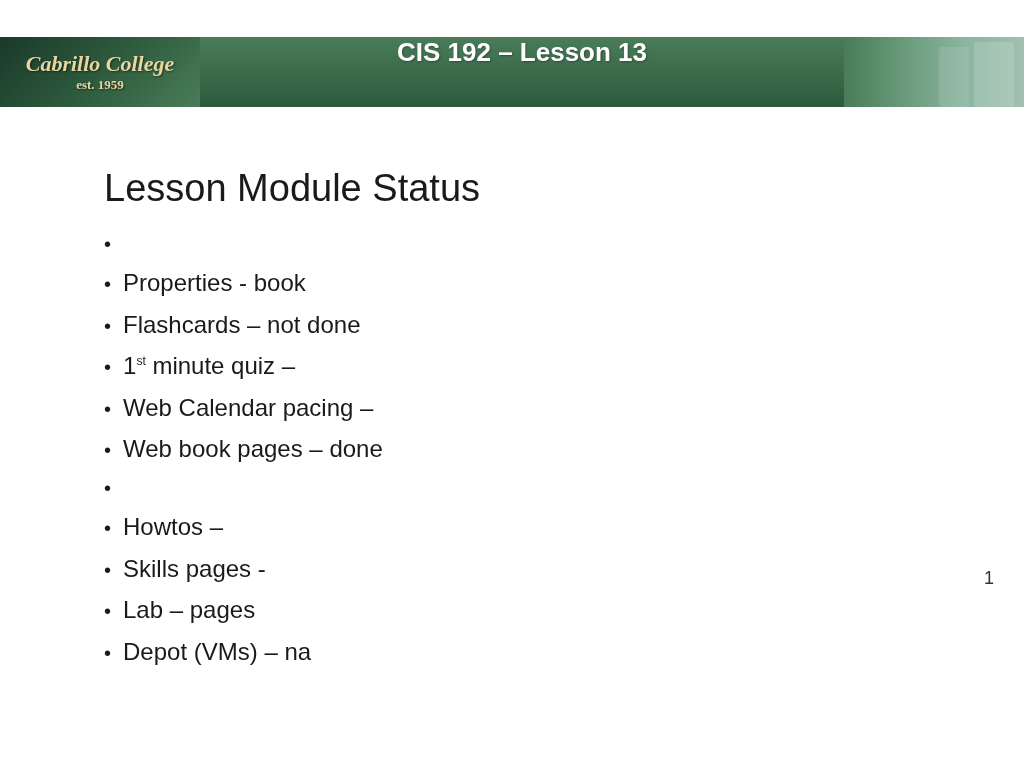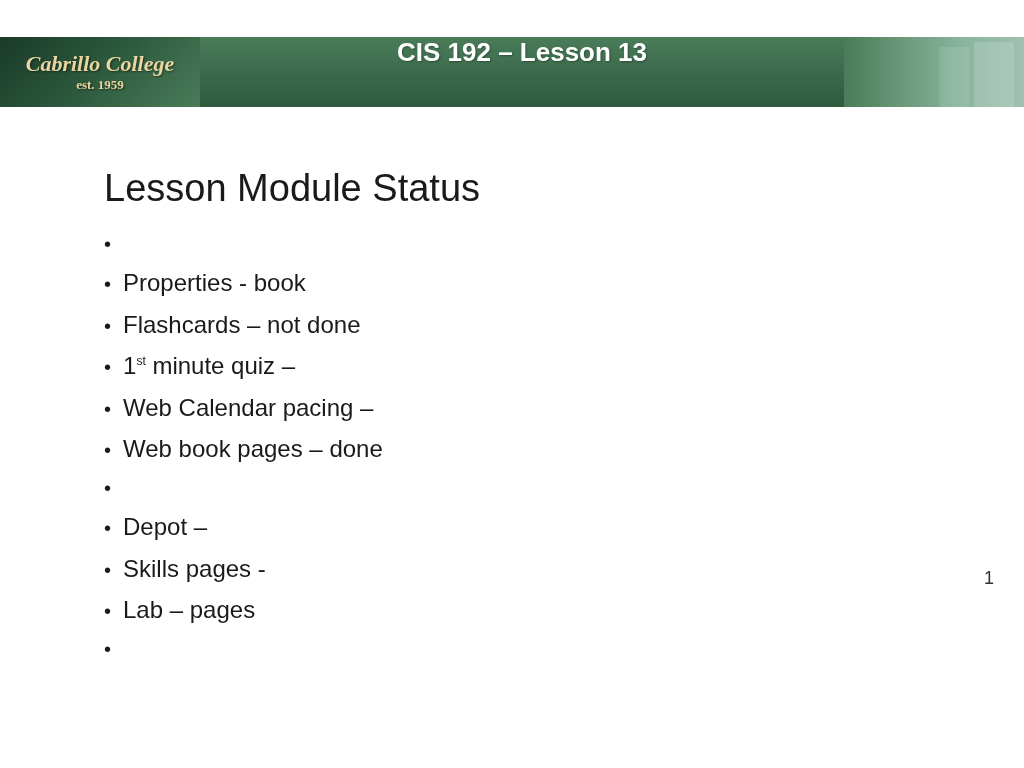--- a/index.html
+++ b/index.html
@@ -196,29 +196,30 @@
     </li>
     <li>
       <span class="bullet-dot">•</span>
       <span>Web book pages – done</span>
     </li>
     <li>
       <span class="bullet-dot">•</span>
     </li>
     <li>
       <span class="bullet-dot">•</span>
-      <span>Depot –</span>
+      <span>Howtos –</span>
     </li>
     <li>
       <span class="bullet-dot">•</span>
       <span>Skills pages -</span>
     </li>
     <li>
       <span class="bullet-dot">•</span>
       <span>Lab – pages</span>
     </li>
     <li>
       <span class="bullet-dot">•</span>
+      <span>Depot (VMs) – na</span>
     </li>
   </ul>
 
   <div class="page-number">1</div>
 </div>
 
 </body></html>

